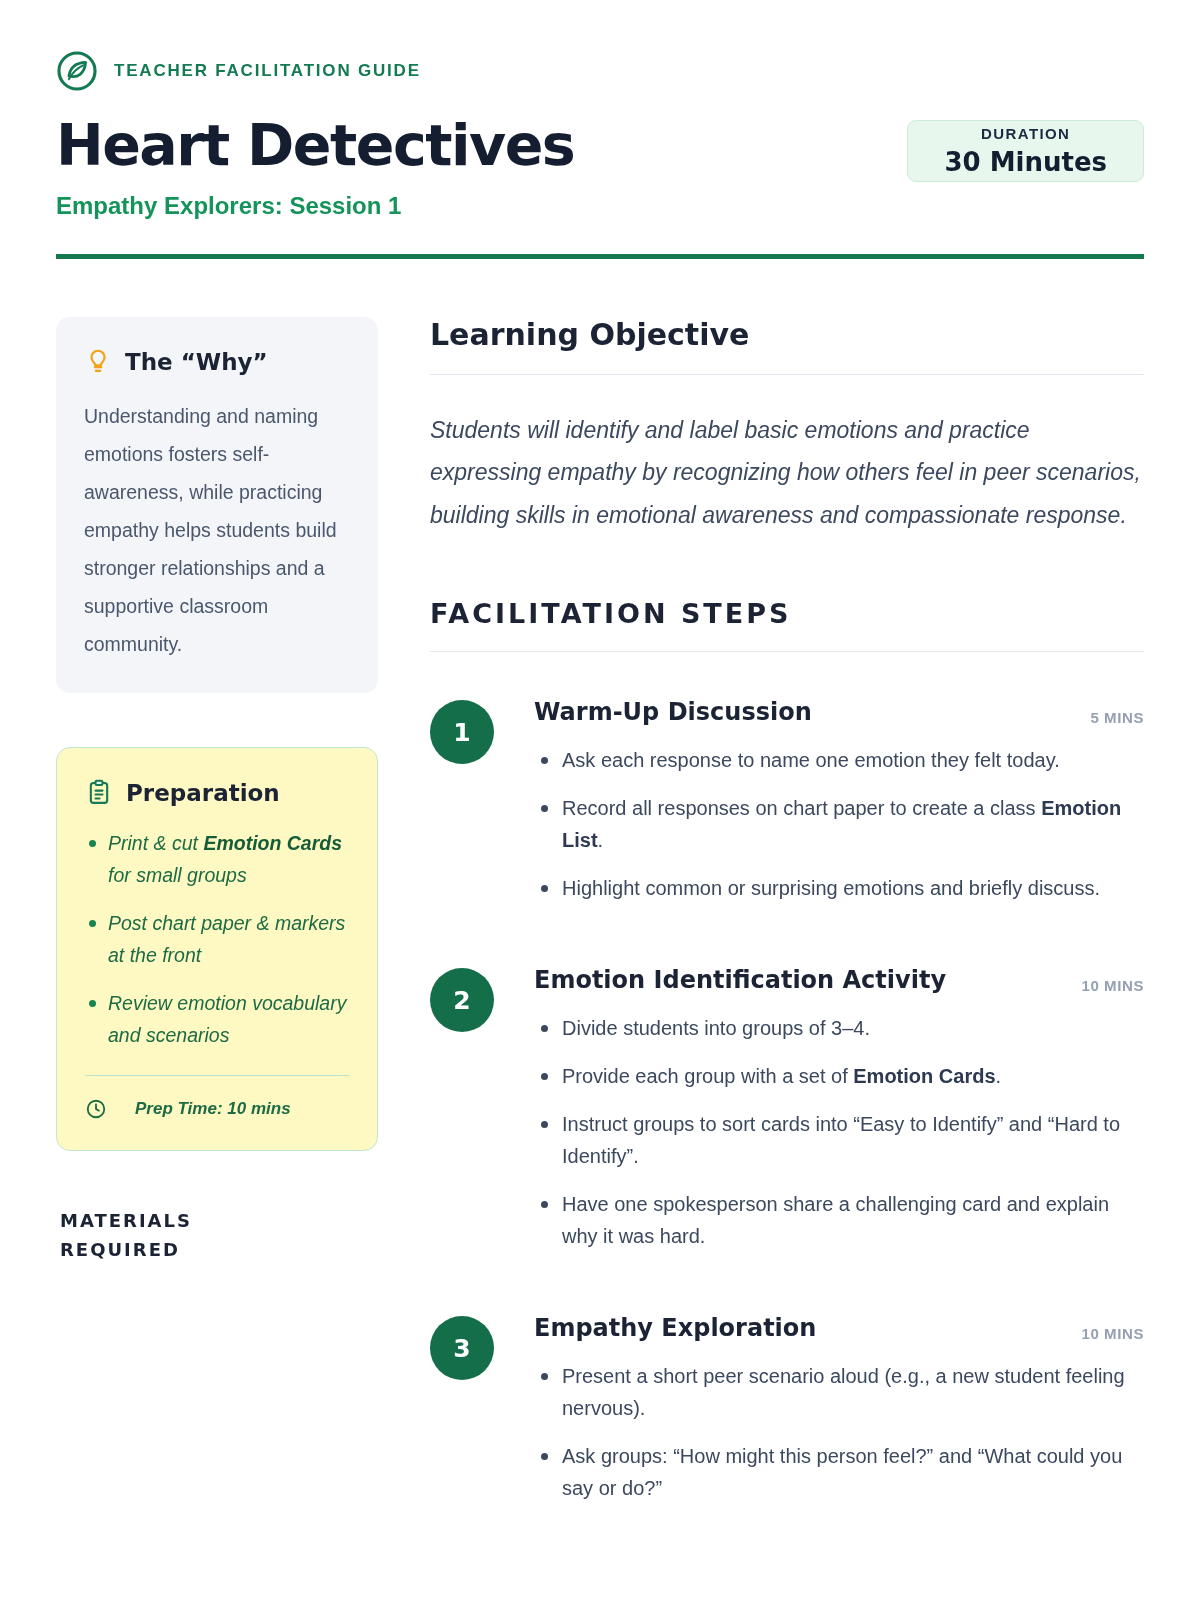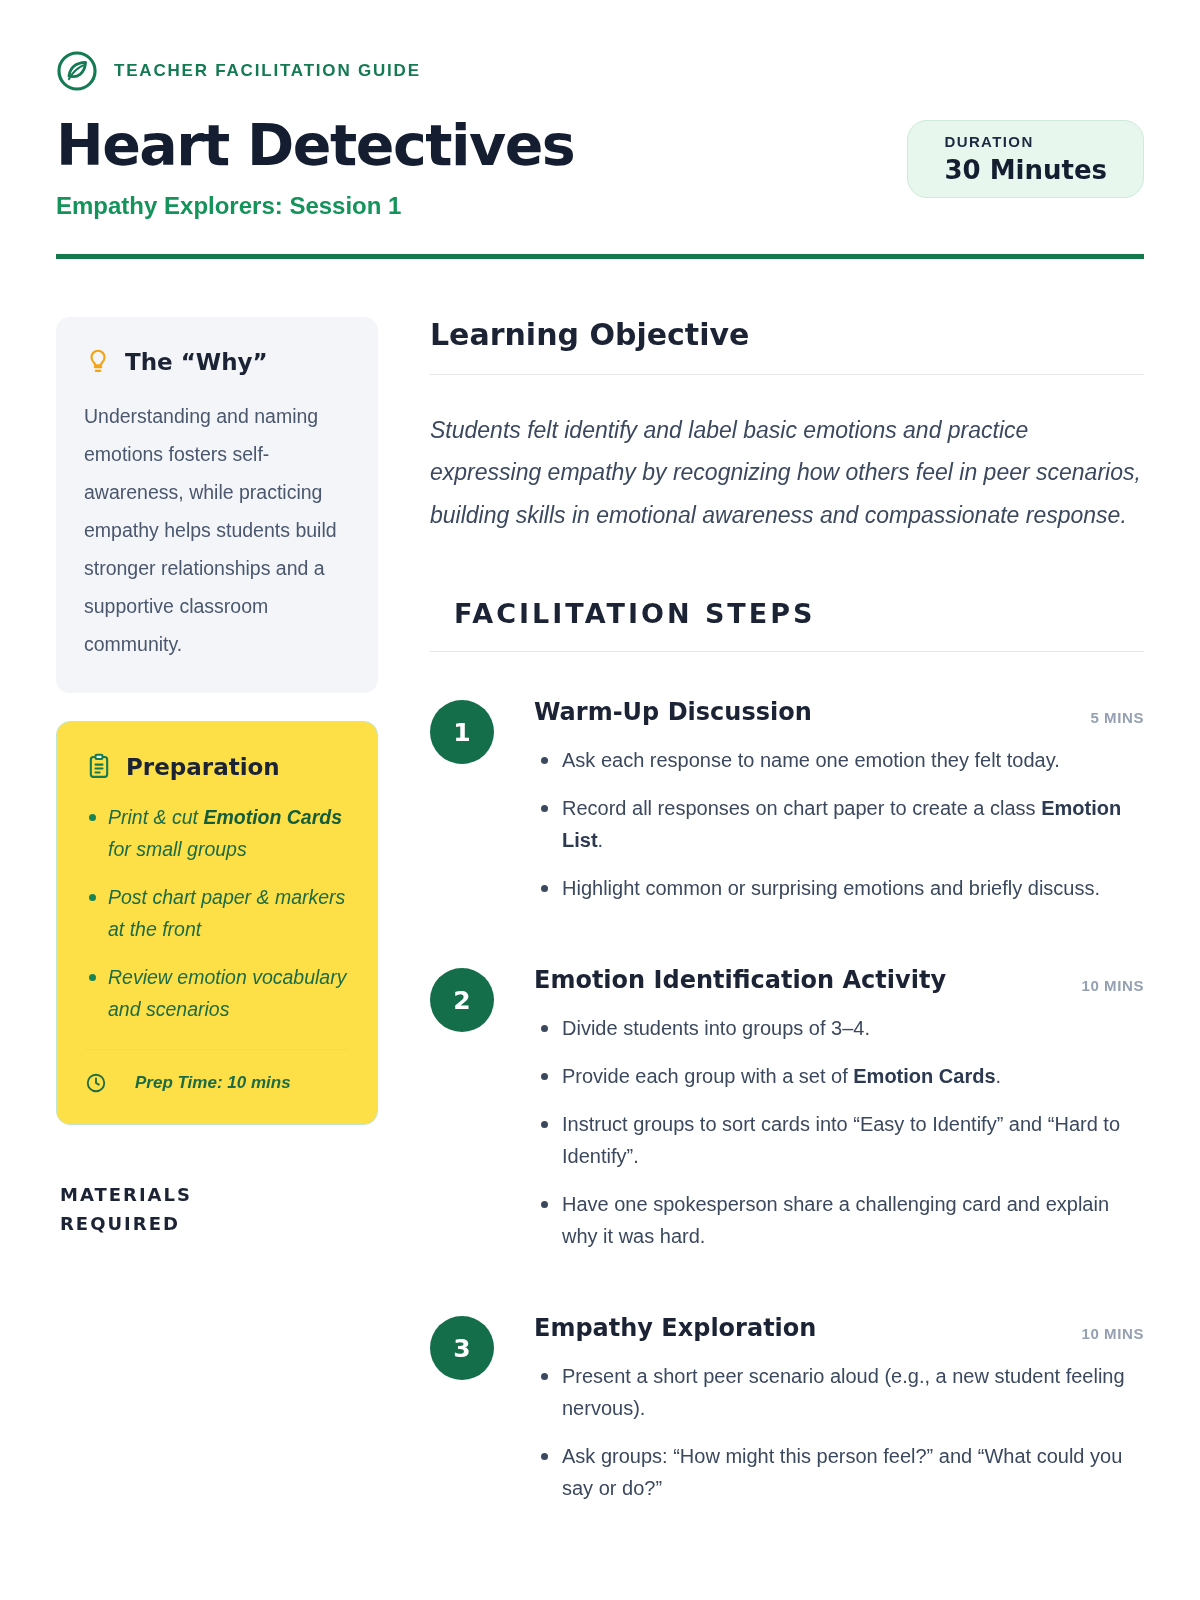--- a/index.html
+++ b/index.html
@@ -19,43 +19,43 @@
 
   .title-row { display:flex; justify-content:space-between; align-items:flex-start; }
   .title {
     font-family:"DejaVu Sans", sans-serif;
     font-size:57px; font-weight:800; color:#141e30;
     letter-spacing:-1.5px; line-height:1.05;
   }
   .subtitle { margin-top:16px; font-size:24px; font-weight:700; color:#14935a; }
 
   .duration-box {
-    background:#e7f7ee; border:1px solid #cdebd9; border-radius:20px;
-    padding:12px 36px; text-align:left; margin-top:4px; flex:none;
+    background:#e7f7ee; border:1px solid #cdebd9; border-radius:9px;
+    padding:4px 36px; text-align:center; margin-top:4px; flex:none;
   }
   .dur-label { font-size:15px; font-weight:700; letter-spacing:1.4px; color:#1b2a41; }
   .dur-value { font-size:26px; font-weight:800; color:#141e30; margin-top:5px; font-family:"DejaVu Sans", sans-serif; }
 
   .green-rule { height:5px; background:#14794f; border:none; margin-top:34px; }
 
   
   .columns { display:flex; gap:52px; margin-top:58px; }
   .sidebar { width:322px; flex:none; }
   .main { flex:1; min-width:0; }
 
   
   .card { border-radius:14px; padding:30px 28px; }
   .why-card { background:#f3f5f8; }
   .card-head { display:flex; align-items:flex-end; gap:13px; margin-bottom:22px; }
   .card-icon { width:28px; height:28px; flex:none; }
   .card-icon svg { width:100%; height:100%; display:block; }
   .card-title { font-size:23px; font-weight:700; color:#1b2335; font-family:"DejaVu Sans", sans-serif; }
   .why-body { font-size:19.5px; line-height:1.95; color:#4a576d; }
 
-  .prep-card { background:#fde047; border:1px solid #c2e7d1; margin-top:28px; }
+  .prep-card { background:#fef9c3; border:1px solid #c2e7d1; margin-top:54px; }
   .prep-list { list-style:none; }
   .prep-list li {
     position:relative; padding-left:23px; font-size:19.5px; line-height:1.62;
     color:#1c6b44; margin-bottom:17px;font-style:italic;
   }
   .prep-list li::before {
     content:""; position:absolute; left:4px; top:12px;
     width:7px; height:7px; border-radius:50%; background:#178455;
   }
   .prep-list b { font-weight:700; color:#155c39; }
@@ -65,21 +65,21 @@
 
   .materials {
     margin:56px 0 0 4px; font-size:18px; font-weight:800; letter-spacing:2px;
     color:#1b2335; max-width:220px; line-height:1.6; font-family:"DejaVu Sans", sans-serif;
   }
 
   
   .section-h { font-size:30px; font-weight:800; color:#1b2335; font-family:"DejaVu Sans", sans-serif; }
   .thin-rule { border:none; border-top:1px solid #e4e8ee; margin-top:22px; }
   .objective { margin-top:34px; font-size:23px; font-style:italic; color:#3b485e; line-height:1.85; }
-  .steps-h { margin-top:62px; font-size:27px; font-weight:800; letter-spacing:3px; color:#1b2335; font-family:"DejaVu Sans", sans-serif;margin-left:24px; }
+  .steps-h { margin-top:62px; font-size:27px; font-weight:800; letter-spacing:3px; color:#1b2335; font-family:"DejaVu Sans", sans-serif; }
 
   .step { display:flex; gap:40px; margin-top:46px; }
   .step-num {
     flex:none; width:64px; height:64px; border-radius:50%;
     background:#156e4a; color:#ffffff; font-size:25px; font-weight:800;
     display:flex; align-items:center; justify-content:center; margin-top:2px;
     font-family:"DejaVu Sans", sans-serif;
   }
   .step-body { flex:1; min-width:0; }
   .step-head { display:flex; align-items:flex-end; justify-content:space-between; }
@@ -174,21 +174,21 @@
           <span>Prep Time: 10 mins</span>
         </div>
       </section>
 
       <h3 class="materials">MATERIALS REQUIRED</h3>
     </aside>
 
     <main class="main">
       <h2 class="section-h">Learning Objective</h2>
       <hr class="thin-rule">
-      <p class="objective">Students felt identify and label basic emotions and practice expressing empathy by recognizing how others feel in peer scenarios, building skills in emotional awareness and compassionate response.</p>
+      <p class="objective">Students will identify and label basic emotions and practice expressing empathy by recognizing how others feel in peer scenarios, building skills in emotional awareness and compassionate response.</p>
 
       <h2 class="steps-h">FACILITATION STEPS</h2>
       <hr class="thin-rule">
 
       <div id="steps">
           <div class="step">
             <div class="step-num">1</div>
             <div class="step-body">
               <div class="step-head">
                 <div class="step-title">Warm-Up Discussion</div>

